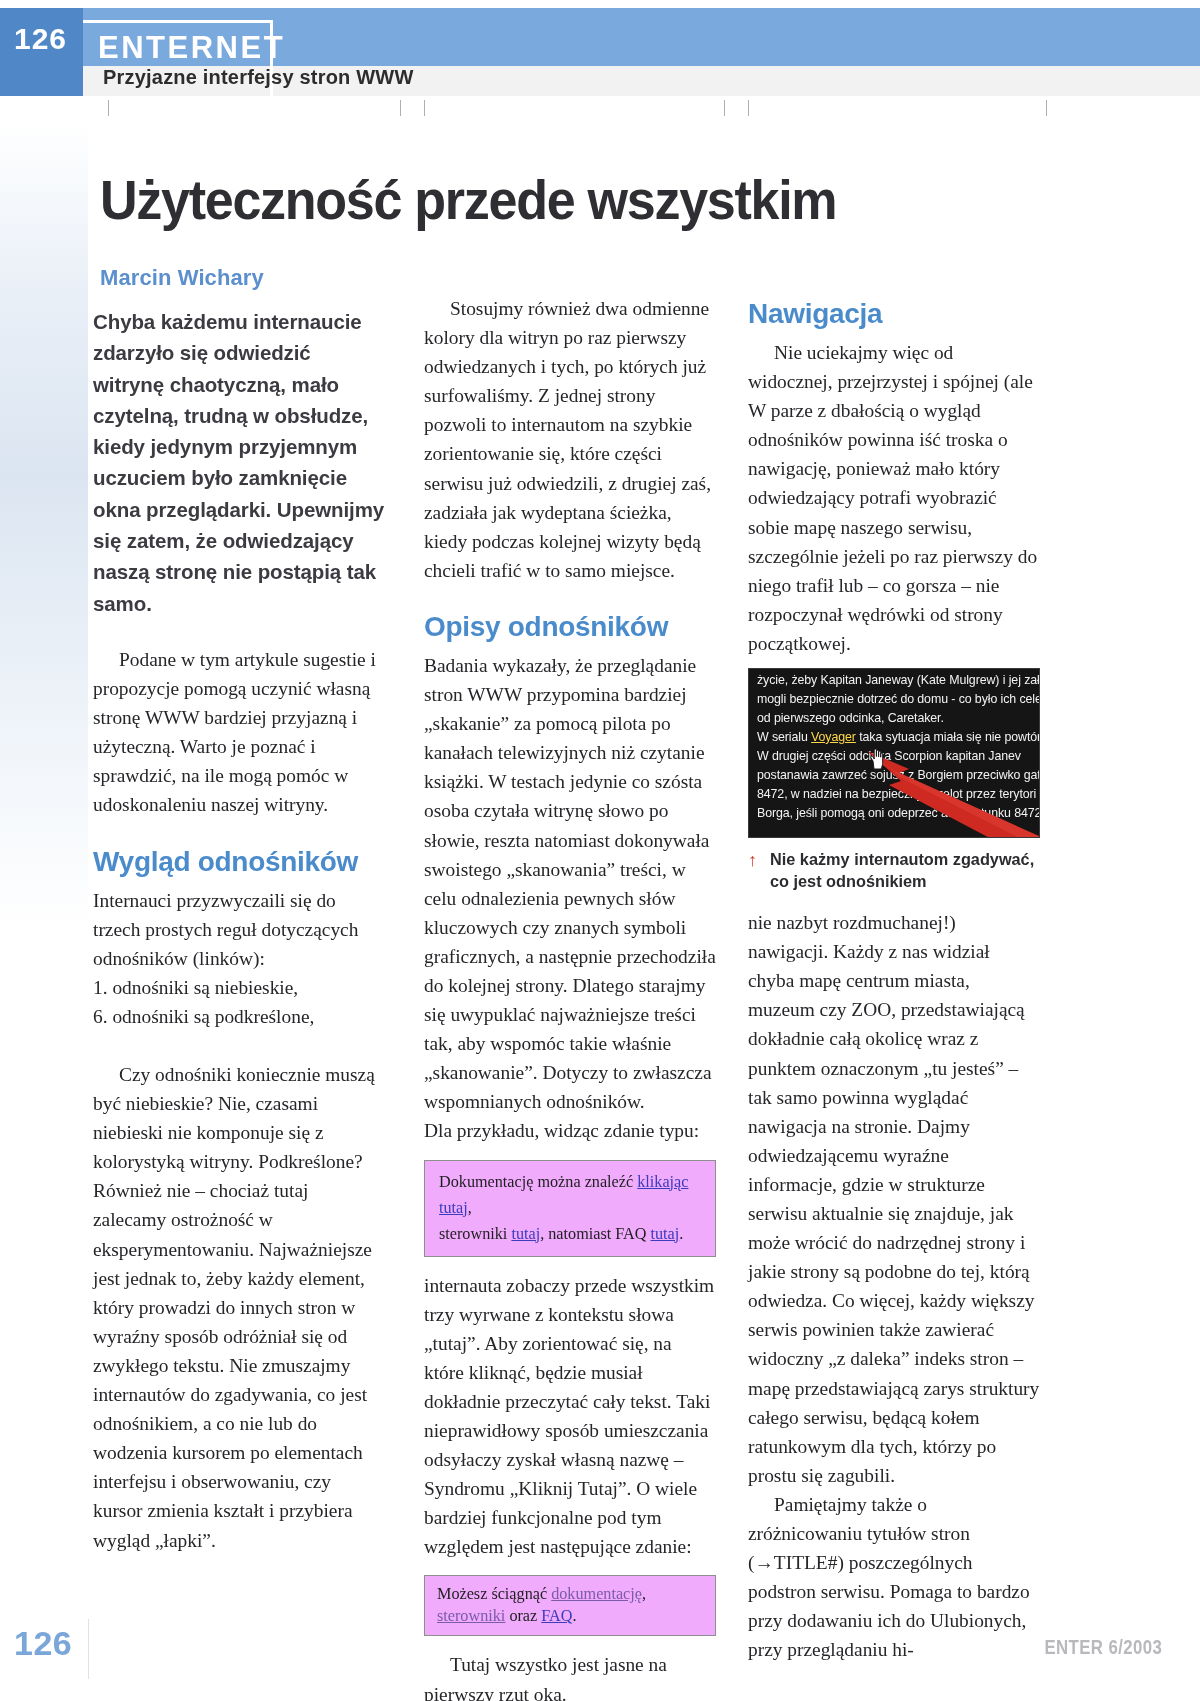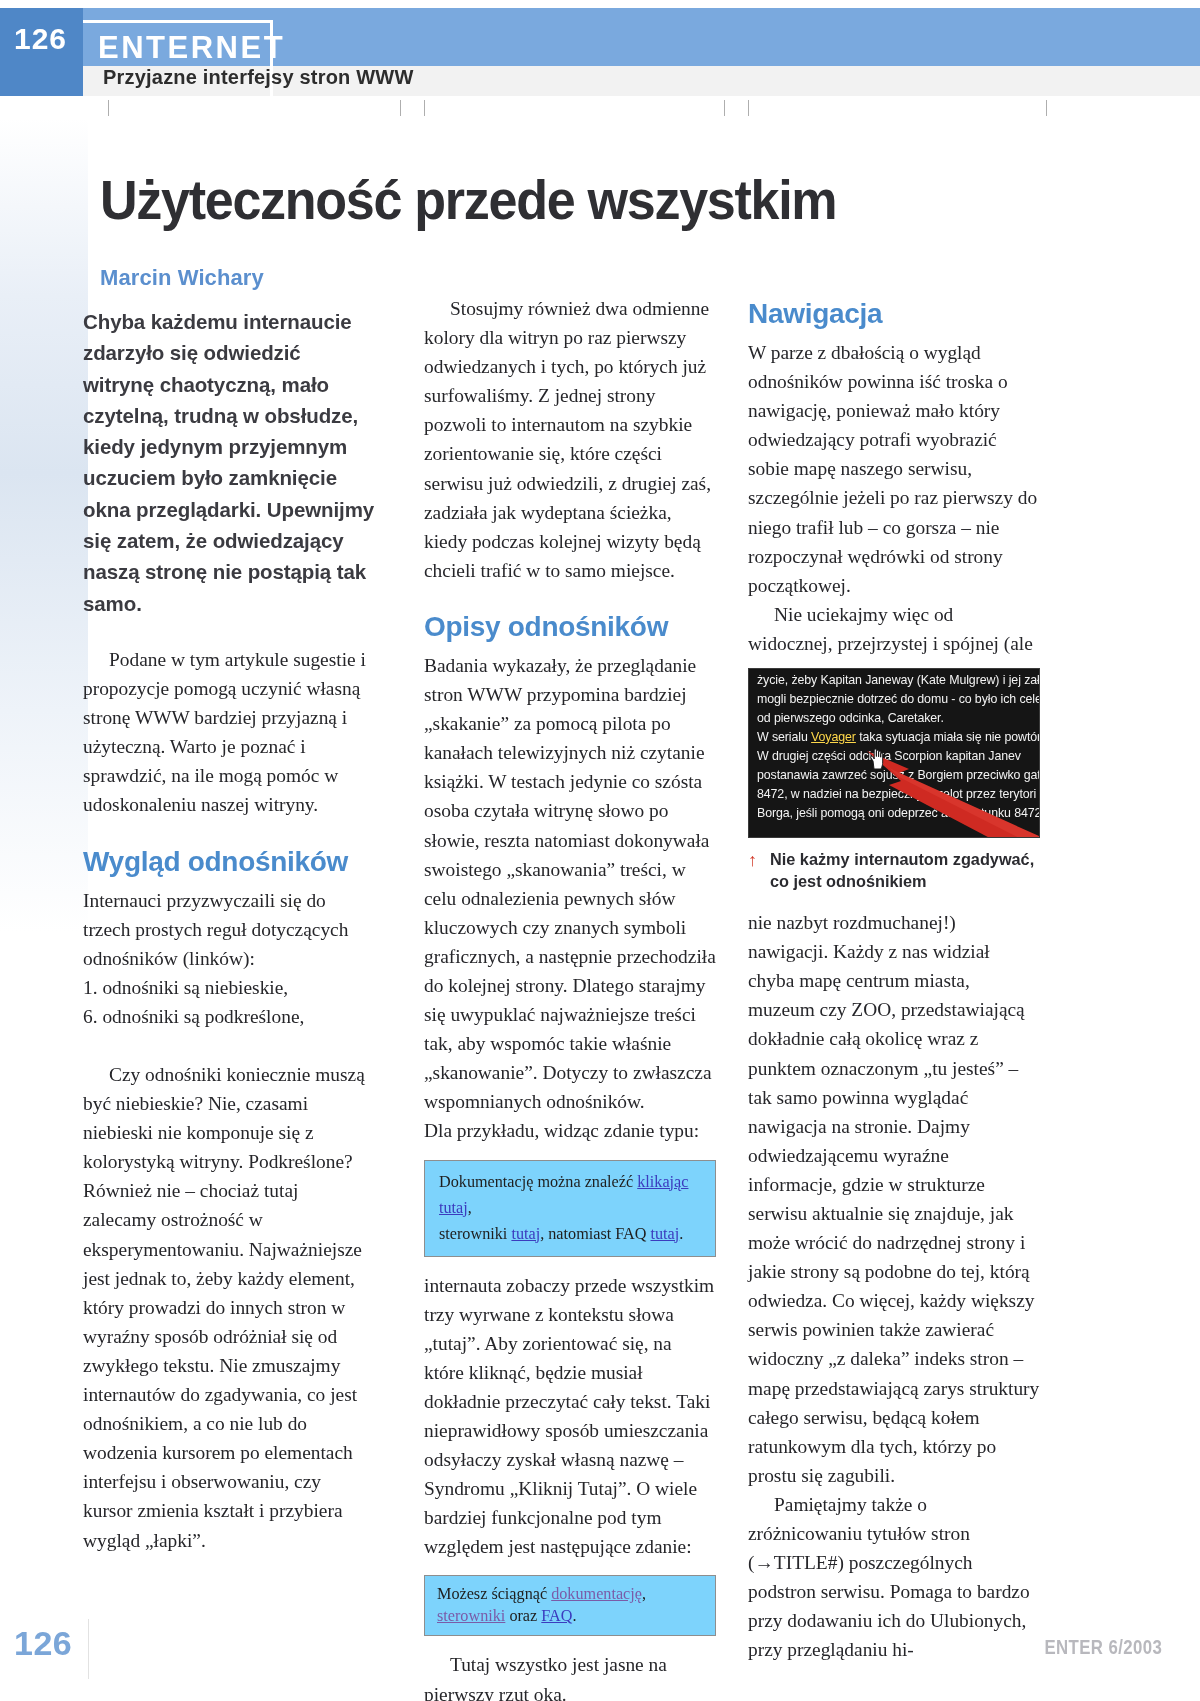--- a/index.html
+++ b/index.html
@@ -116,21 +116,21 @@
     font-size: 22px;
     color: #5b8fce;
     letter-spacing: 0.1px;
   }
 
   
   .col {
     position: absolute;
     width: 292px;
   }
-  .col1 { left: 83px; top: 306px; }
+  .col1 { left: 93px; top: 306px; }
   .col2 { left: 424px; top: 294px; }
   .col3 { left: 748px; top: 294px; }
 
   .lead {
     font-family: "Liberation Sans", sans-serif;
     font-weight: bold;
     font-size: 20.5px;
     line-height: 31.3px;
     color: #3b3b41;
     letter-spacing: -0.1px;
@@ -163,21 +163,21 @@
     font-family: "Liberation Serif", serif;
     font-size: 19.4px;
     line-height: 29.1px;
     color: #26262a;
   }
   ol.rules li { padding-left: 24px; text-indent: -24px; }
 
   
   .codebox {
     border: 1px solid #8e8e8e;
-    background: #7dd3fc;
+    background: #f0abfc;
     padding: 8px 12px 9px 14px;
     margin: 14px 0 14px 0;
     font-family: "Liberation Serif", serif;
     font-size: 16.2px;
     line-height: 26px;
     color: #1e1e1e;
   }
   .codebox.single { padding: 7px 10px 8px 12px; line-height: 22px; }
   .lnk { color: #3b3bbe; text-decoration: underline; }
   .lnk.vis { color: #7a5ba8; text-decoration: underline; }
@@ -314,22 +314,22 @@
 
   <div class="codebox single">
     <span>Możesz ściągnąć </span><a class="lnk vis" href="#">dokumentację</a><span>, </span><a class="lnk vis" href="#">sterowniki</a><span> oraz </span><a class="lnk" href="#">FAQ</a><span>.</span>
   </div>
 
   <p class="body indent">Tutaj wszystko jest jasne na pierwszy rzut oka.</p>
 </div>
 
 <div class="col col3">
   <h2 class="section" style="margin-top:4px">Nawigacja</h2>
+  <p class="body indent">Nie uciekajmy więc od widocznej, przejrzystej i spójnej (ale</p>
   <p class="body">W parze z dbałością o wygląd odnośników powinna iść troska o nawigację, ponieważ mało który odwiedzający potrafi wyobrazić sobie mapę naszego serwisu, szczególnie jeżeli po raz pierwszy do niego trafił lub – co gorsza – nie rozpoczynał wędrówki od strony początkowej.</p>
-  <p class="body indent">Nie uciekajmy więc od widocznej, przejrzystej i spójnej (ale</p>
 
   <div class="figure">
     <div class="shot">
       <div class="shot-line" style="top:4px">życie, żeby Kapitan Janeway (Kate Mulgrew) i jej załc</div>
       <div class="shot-line" style="top:23px">mogli bezpiecznie dotrzeć do domu - co było ich celem</div>
       <div class="shot-line" style="top:42px">od pierwszego odcinka, Caretaker.</div>
       <div class="shot-line" style="top:61px">W serialu <span class="shot-link">Voyager</span> taka sytuacja miała się nie powtórz</div>
       <div class="shot-line" style="top:80px">W drugiej części odcinka Scorpion kapitan Janev</div>
       <div class="shot-line" style="top:99px">postanawia zawrzeć sojusz z Borgiem przeciwko gatunk</div>
       <div class="shot-line" style="top:118px">8472, w nadziei na bezpieczny przelot przez terytori</div>

